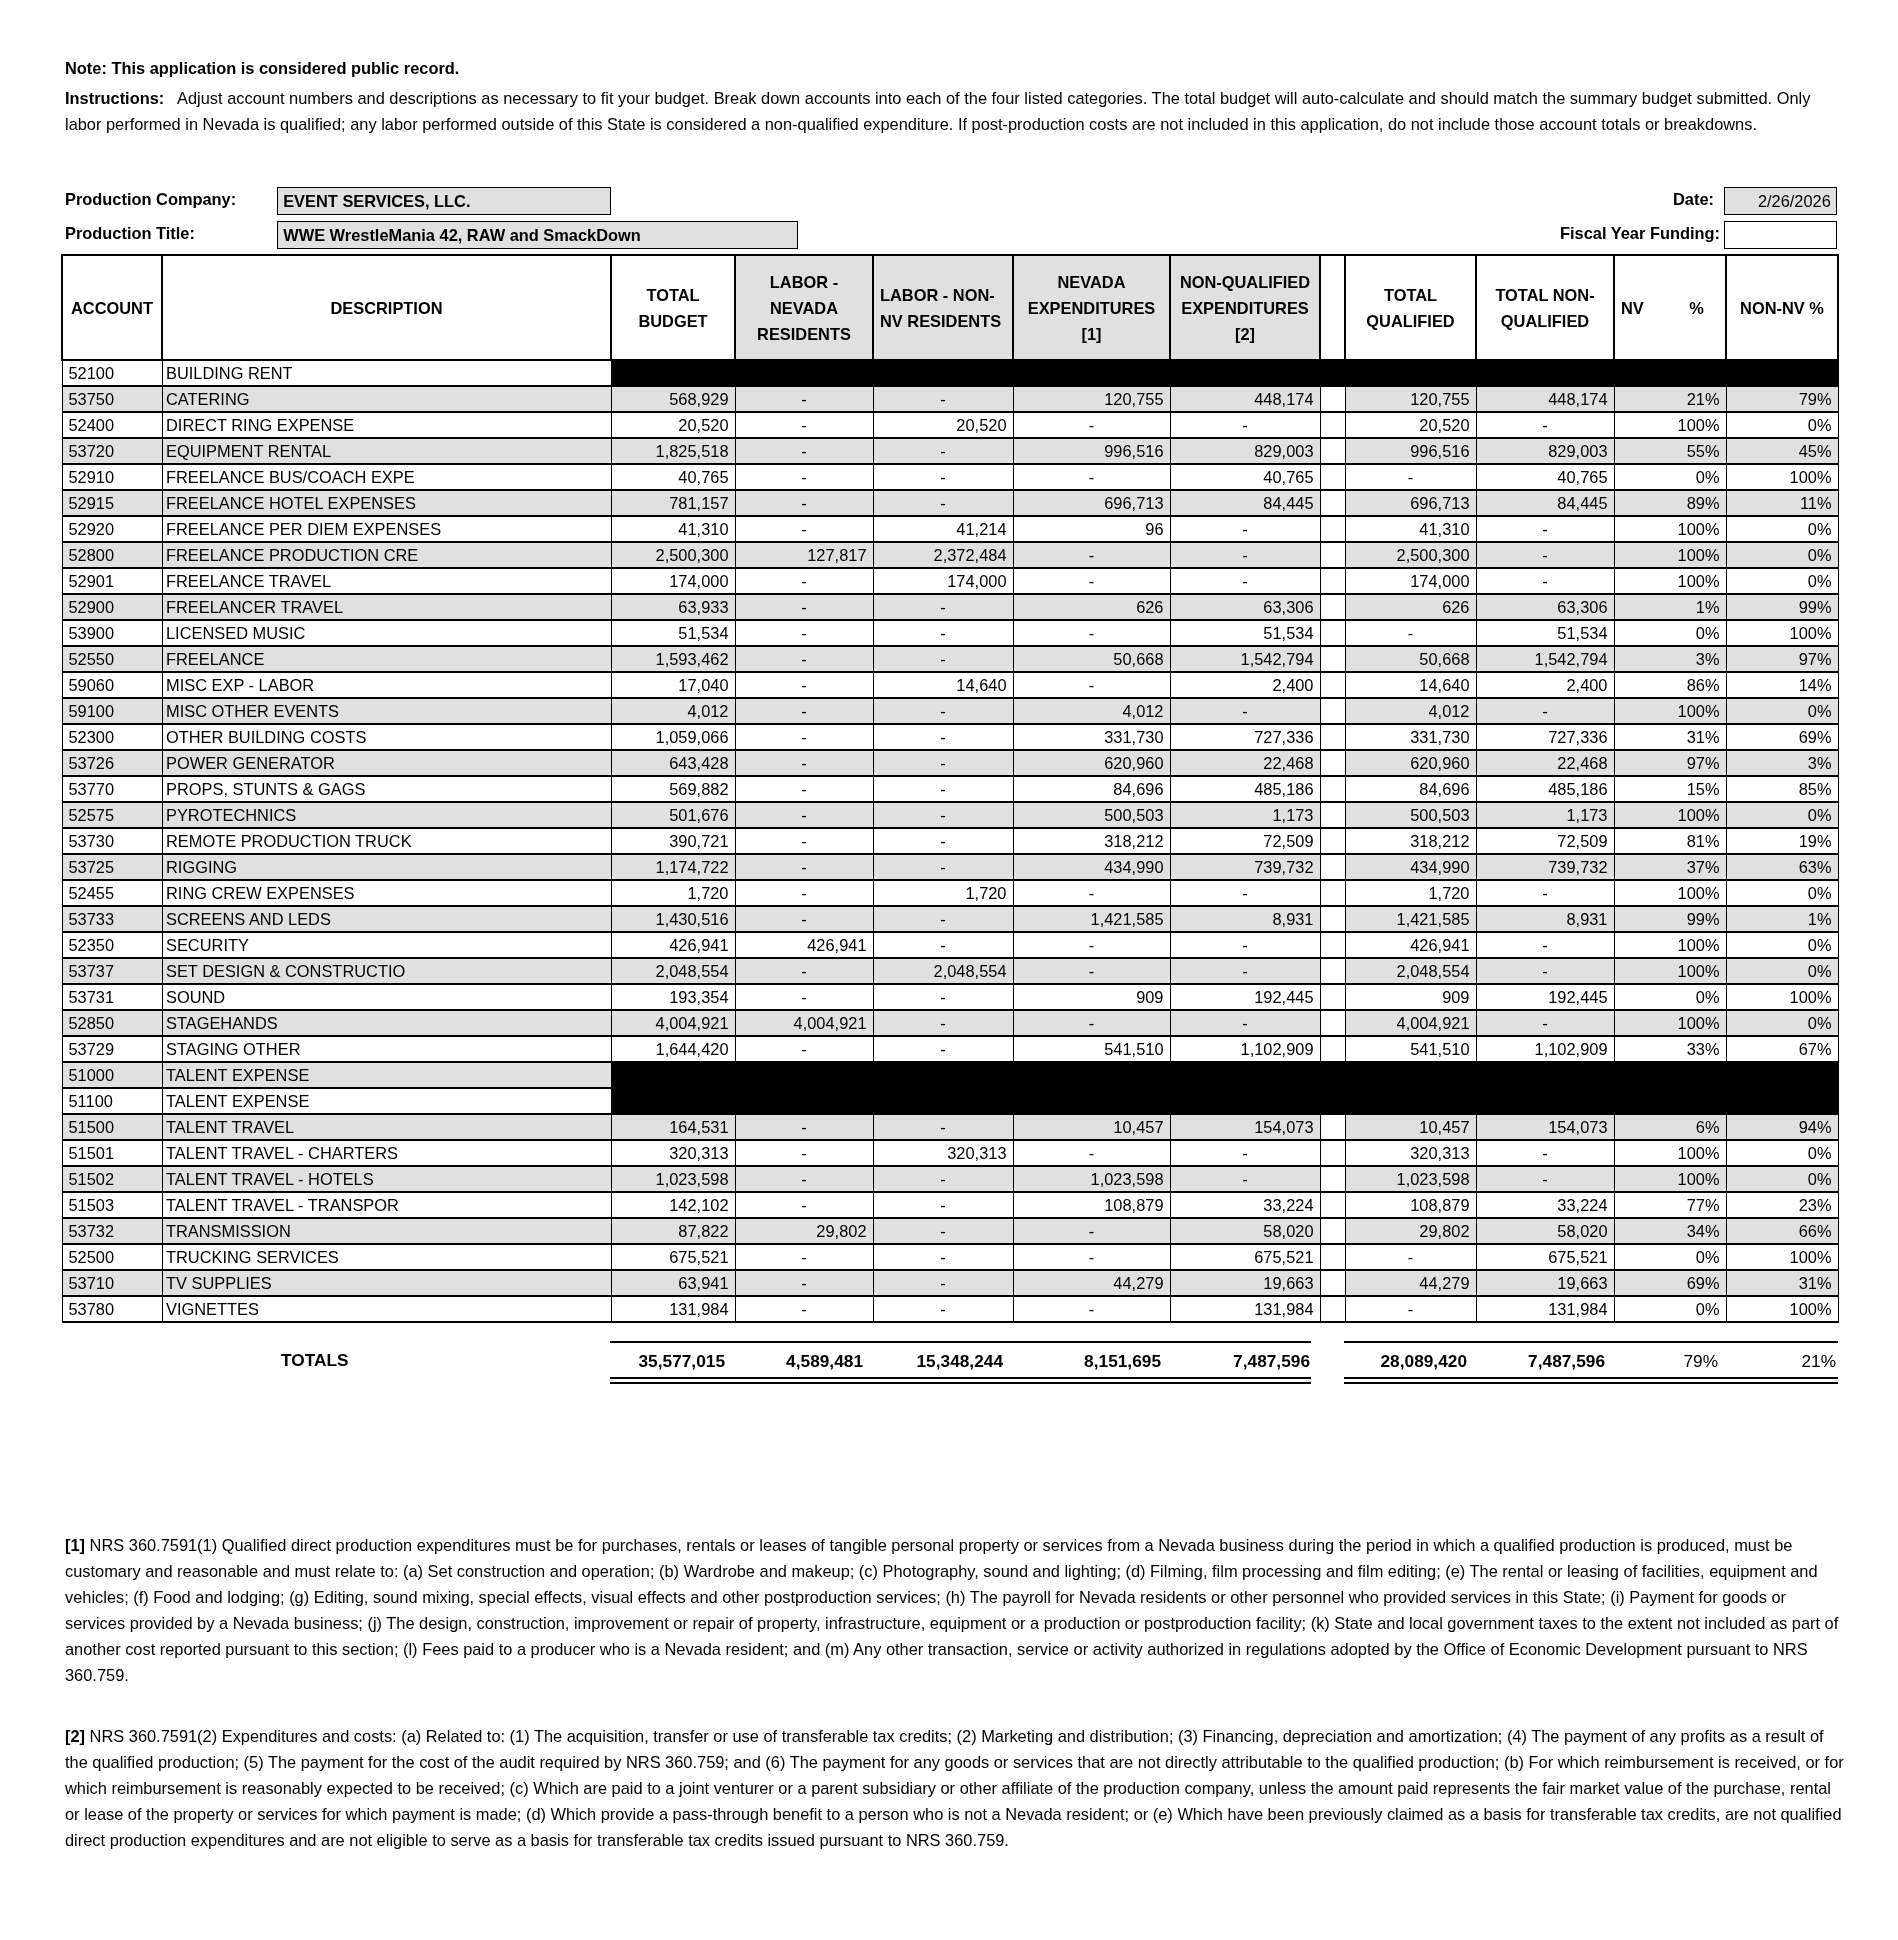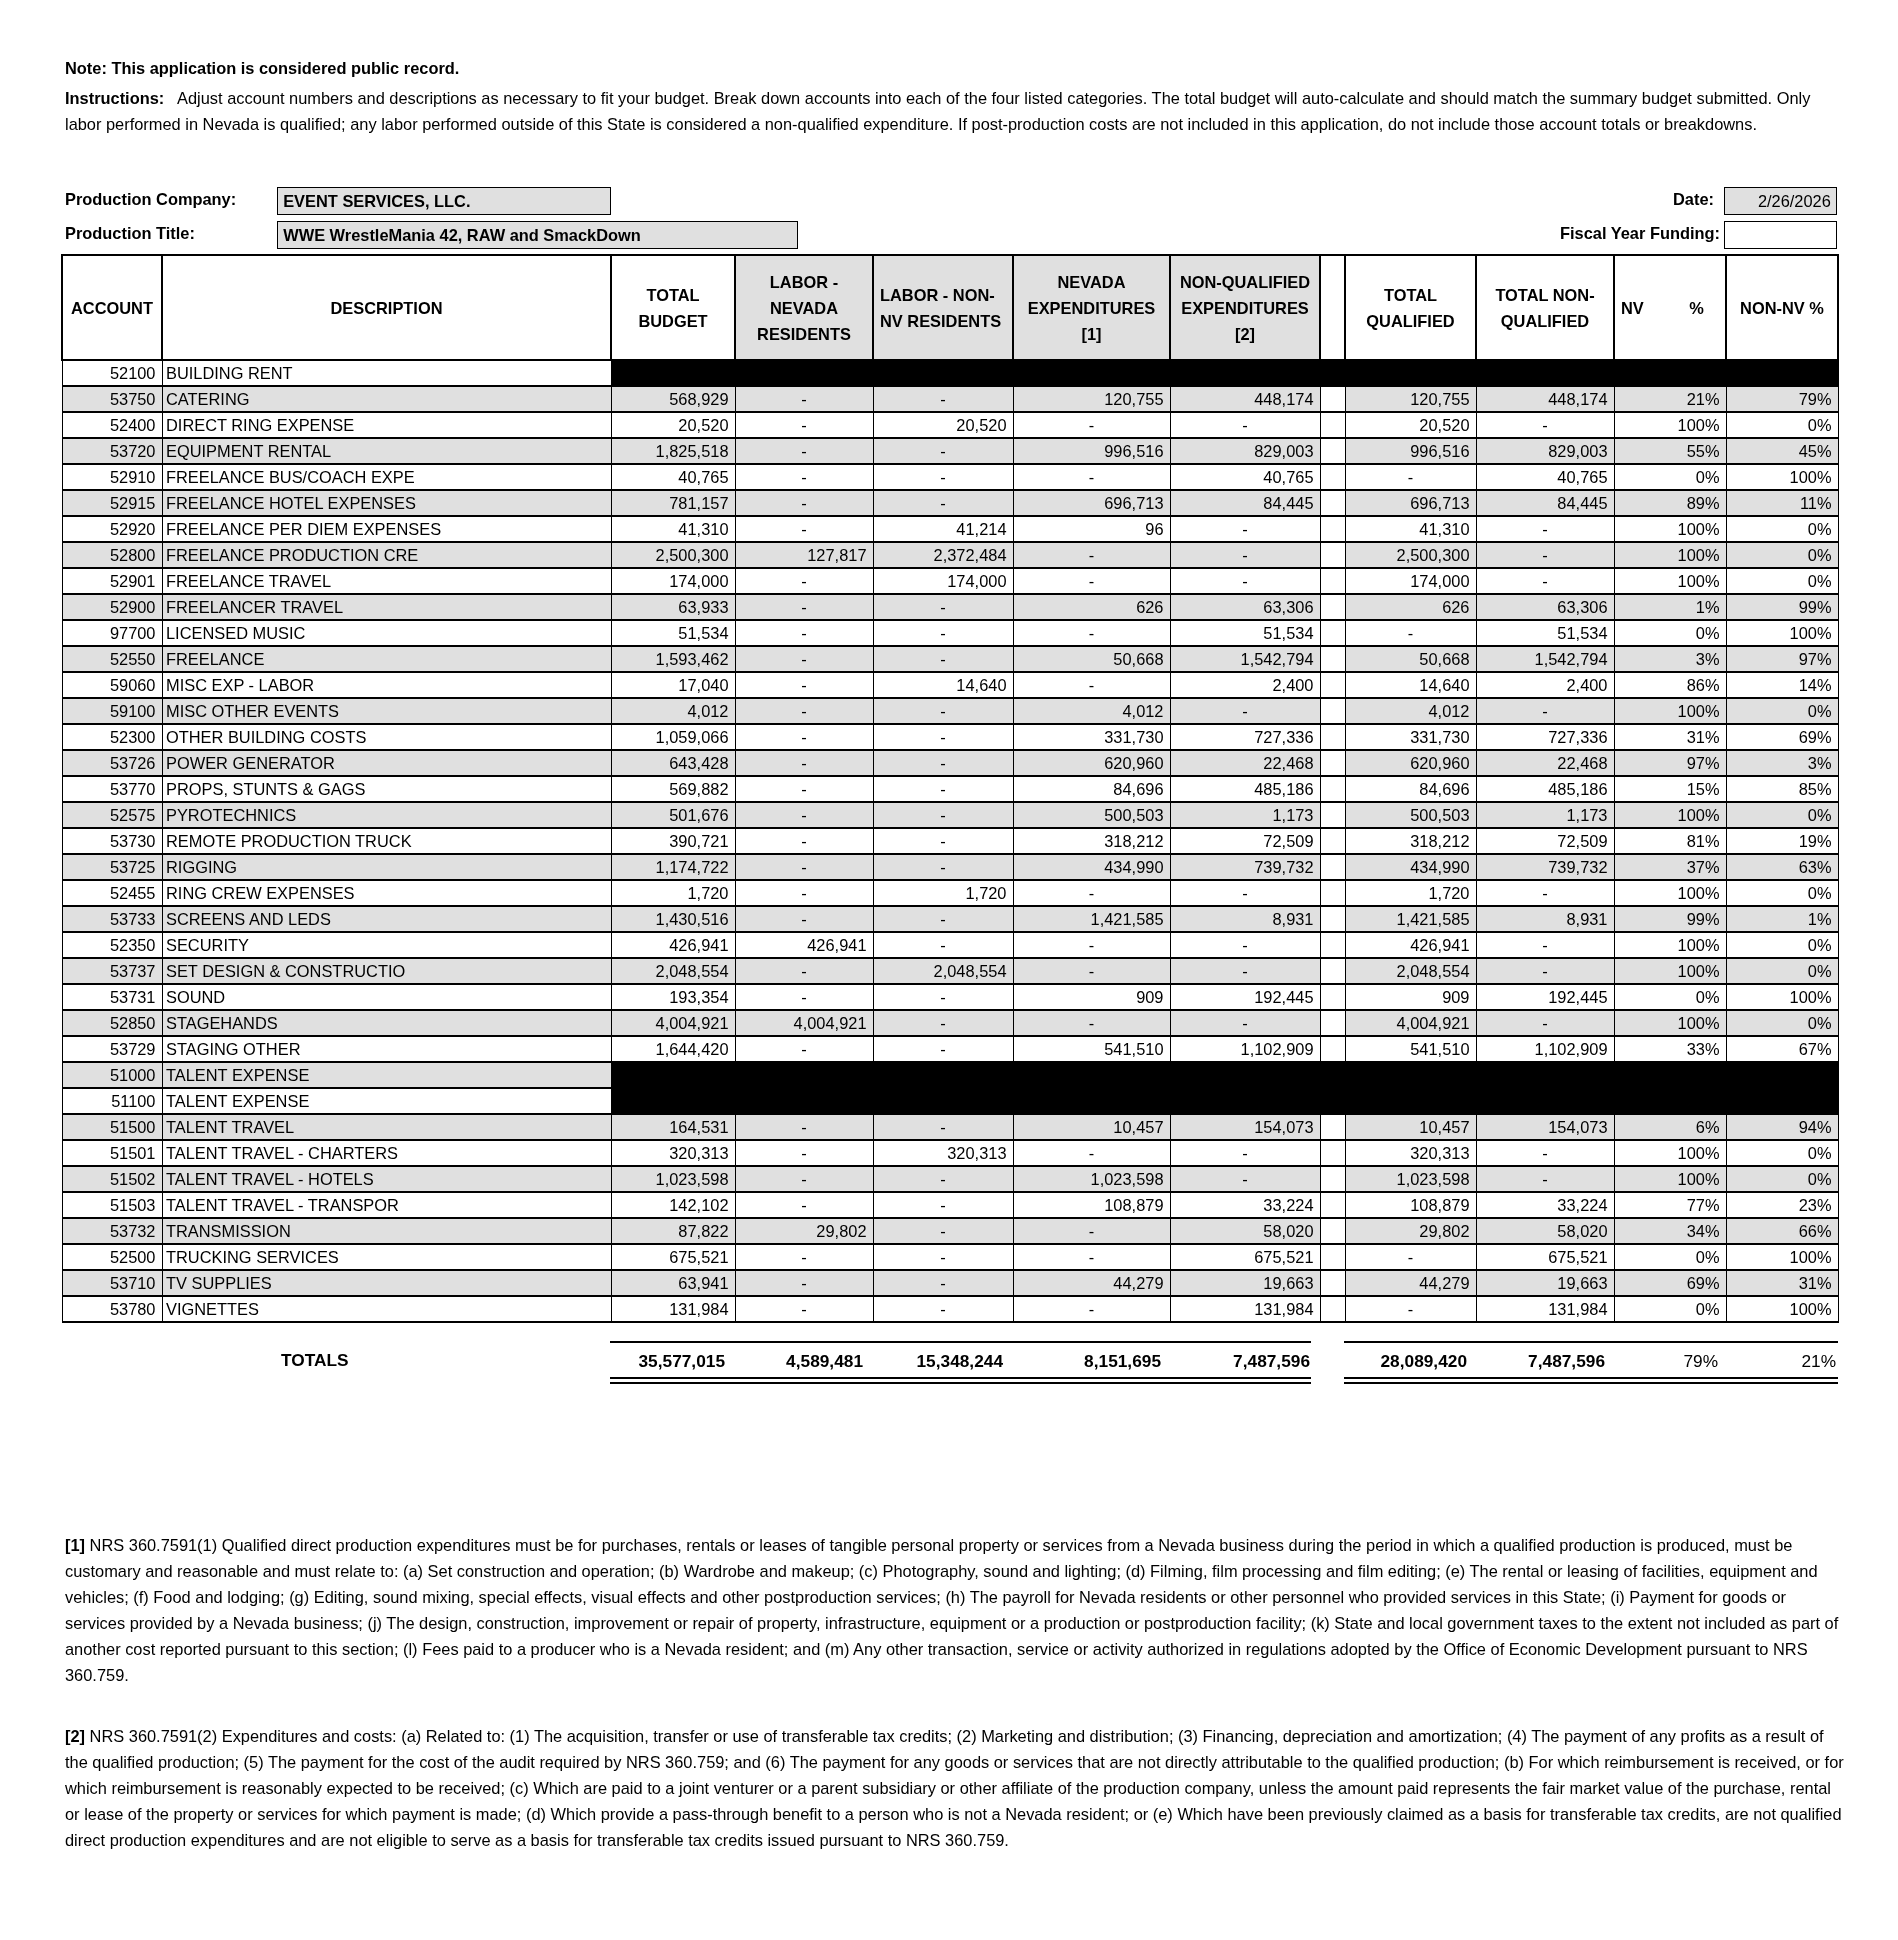--- a/index.html
+++ b/index.html
@@ -18,21 +18,21 @@
   table.budget { position:absolute; left:61px; top:254px; border-collapse:collapse; table-layout:fixed; }
   table.budget td, table.budget th { font-size:16.4px; padding:0 6px; box-sizing:border-box;
         border-left:1.7px solid #000; border-right:1.7px solid #000; white-space:nowrap; overflow:hidden; }
   table.budget thead th { height:105px; border:2.6px solid #000; font-weight:bold; text-align:center;
         line-height:26px; white-space:normal; }
   table.budget thead th.gray { background:#e0e0e0; }
   table.budget thead th.gap { border-left:1.7px solid #000; border-right:1.7px solid #000; background:#fff; }
   table.budget tbody td { height:26px; border-bottom:2.6px solid #000; }
   table.budget tbody tr.odd td { background:#e0e0e0; }
   table.budget tbody tr td.gapc { background:#fff !important; }
-  td.acct { text-align:right; }
+  td.acct { text-align:left; }
   td.desc { text-align:left; padding-left:3.5px !important; }
   td.num { text-align:right; }
   td.dash { text-align:center; }
   td.redact { background:#000 !important; }
   table.budget tbody tr:last-child td { border-bottom:2.6px solid #000; }
   .tline { position:absolute; border-top:2.6px solid #000; }
   .dline { position:absolute; border-top:2.6px solid #000; border-bottom:2.6px solid #000; height:2.6px; }
   .tot { position:absolute; top:1347px; font-size:17.3px; font-weight:bold; text-align:right; line-height:28px; }
   .tot.nb { font-weight:normal; }
 
@@ -215,21 +215,21 @@
         <td class="dash">-</td>
         <td class="num">626</td>
         <td class="num">63,306</td>
         <td class="gapc"></td>
         <td class="num">626</td>
         <td class="num">63,306</td>
         <td class="num">1%</td>
         <td class="num">99%</td>
       </tr>
       <tr>
-        <td class="acct">97700</td>
+        <td class="acct">53900</td>
         <td class="desc">LICENSED MUSIC</td>
         <td class="num">51,534</td>
         <td class="dash">-</td>
         <td class="dash">-</td>
         <td class="dash">-</td>
         <td class="num">51,534</td>
         <td class="gapc"></td>
         <td class="dash">-</td>
         <td class="num">51,534</td>
         <td class="num">0%</td>

